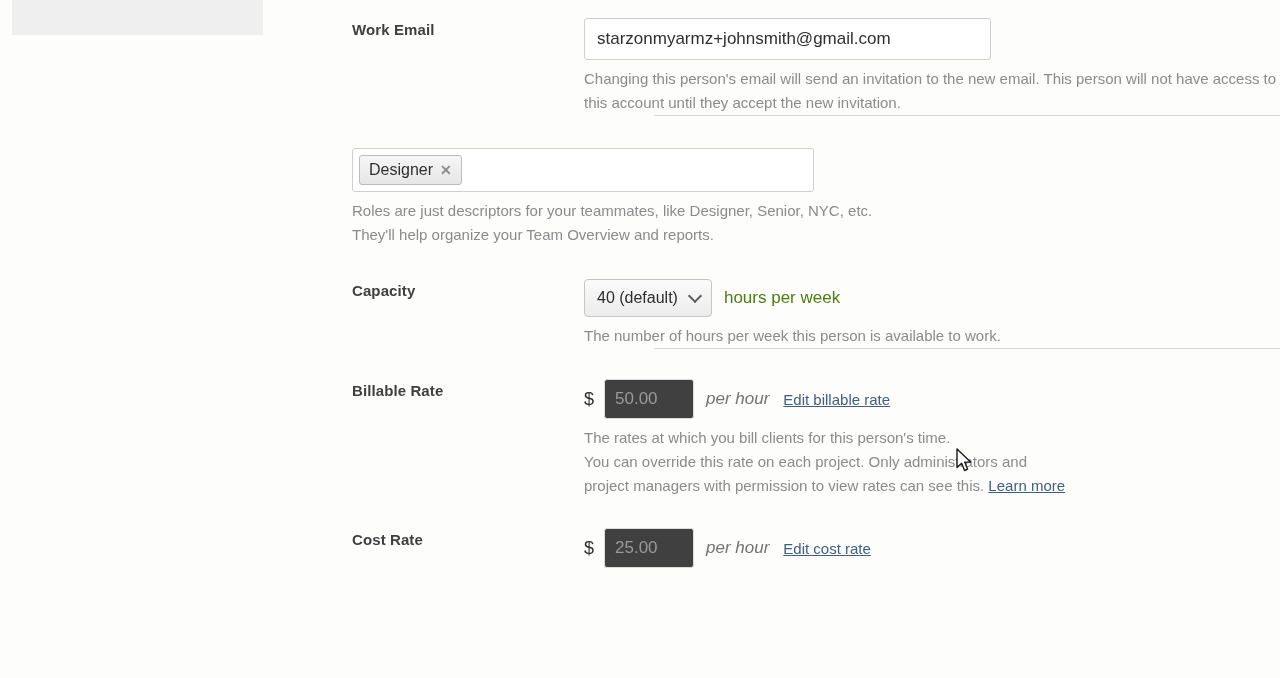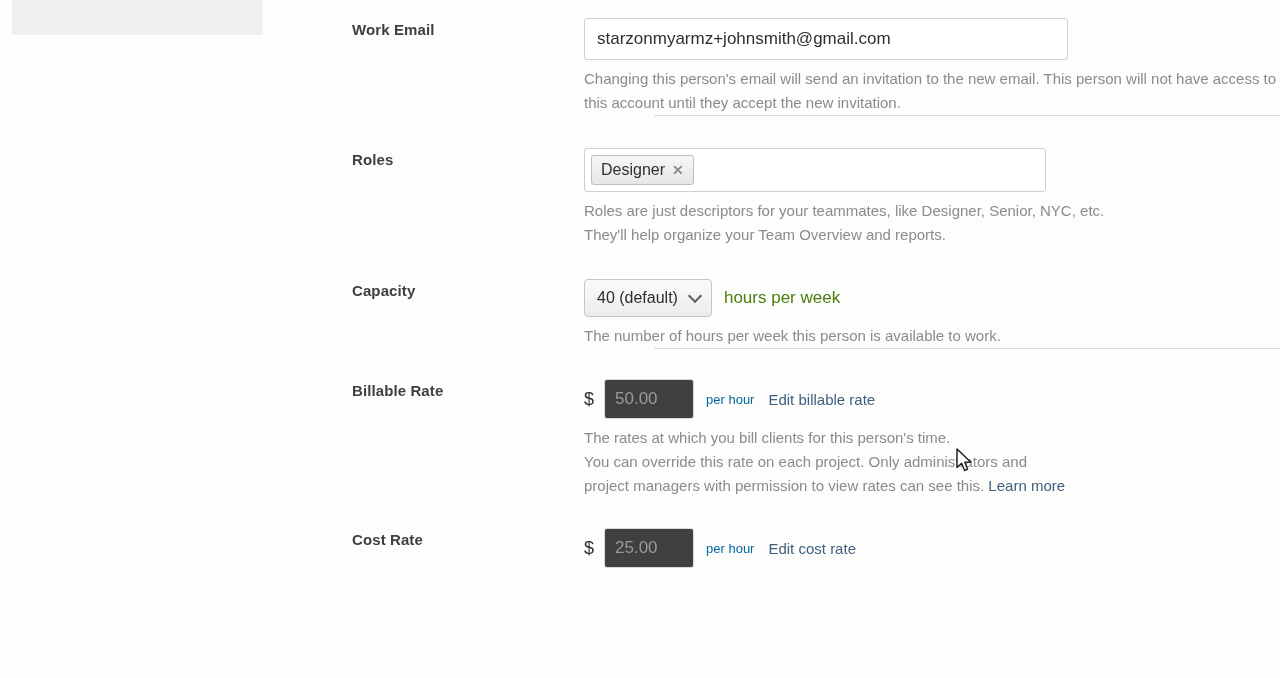--- a/index.html
+++ b/index.html
@@ -66,37 +66,38 @@
     font-size: 15px;
     color: #8b8b8b;
     line-height: 24px;
     margin-top: 7px;
     max-width: 700px;
   }
   .help.tight { max-width: 730px; }
 
   a.link {
     color: #3f5f80;
+    text-decoration: underline;
     font-size: 15px;
     cursor: pointer;
   }
   a.link.small { font-size: 15px; }
 
   hr.sep {
     border: 0;
     border-top: 1px solid #d9d9d9;
     margin: 0;
     width: 925px;
     margin-left: 340px;
   }
 
   
   .text-input {
     box-sizing: border-box;
-    width: 484px;
+    width: 407px;
     height: 42px;
     border: 1px solid #cfcfcf;
     border-radius: 3px;
     background: #fff;
     font-family: "Liberation Sans", sans-serif;
     font-size: 17px;
     color: #2f2f2f;
     padding: 0 12px;
     outline: none;
   }
@@ -179,24 +180,25 @@
     border: 1px solid #dcdcdc;
     border-radius: 3px;
     background: #404040;
     font-family: "Liberation Sans", sans-serif;
     font-size: 17px;
     color: #9a9a9a;
     padding: 0 10px;
     outline: none;
   }
   .per-hour {
-    font-size: 13px;
-    color: #0369a1;
+    font-size: 17px;
+    color: #737373;
     margin-left: 12px;
     margin-right: 14px;
+    font-style: italic;
   }
   .unit-text {
     font-size: 17px;
     color: #4d7c0f;
     margin-left: 12px;
   }
 
   
   .row-email   { margin-top: 18px; }
   .row-roles   { margin-top: 32px; }
@@ -232,21 +234,20 @@
       <div class="help">
         <span>Changing this person's email will send an invitation to the new email. This person will not have</span>
         <span>access to this account until they accept the new invitation.</span>
       </div>
     </div>
   </div>
 
   <hr class="sep sep-1">
 
   <div class="row row-roles">
-    <div class="label-cell">Roles</div>
     <div class="field-cell">
       <div class="tags-input">
         <span class="tag">
           <span>Designer</span>
           <span class="tag-x">✕</span>
         </span>
       </div>
       <div class="help">
         <div>Roles are just descriptors for your teammates, like Designer, Senior, NYC, etc.</div>
         <div>They'll help organize your Team Overview and reports.</div>

